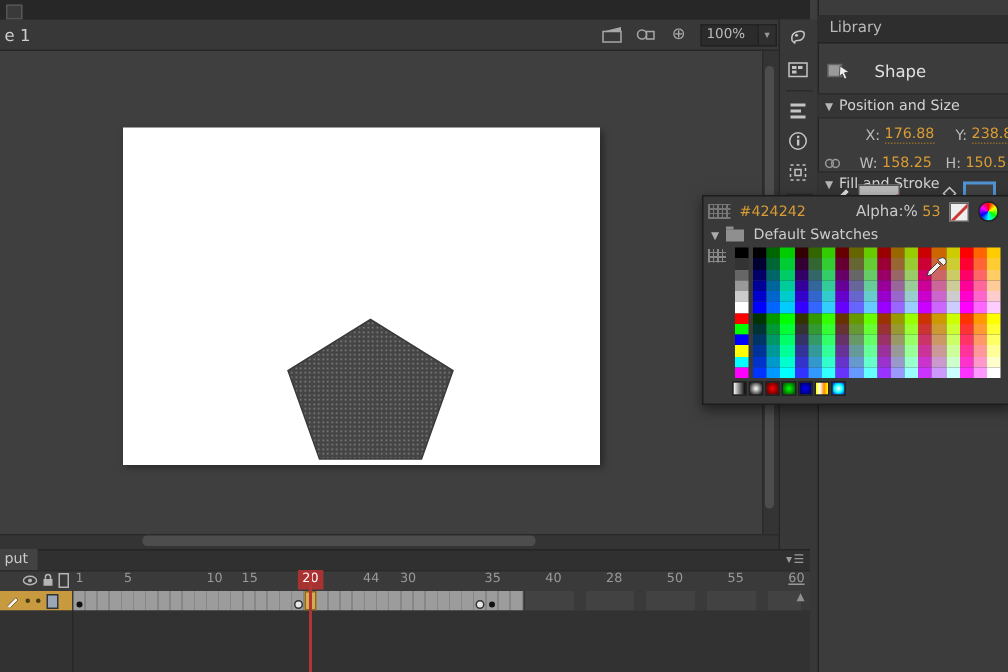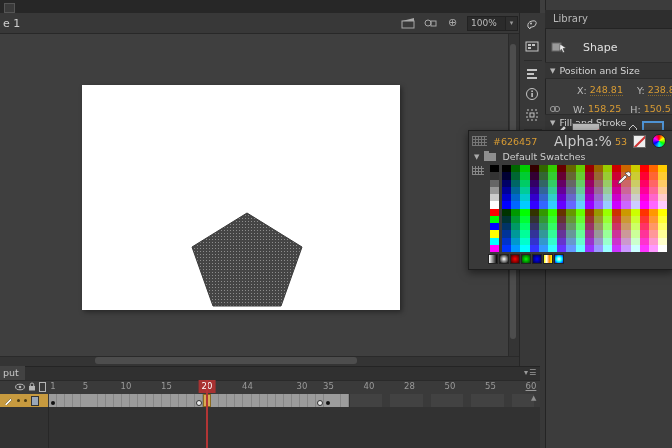--- a/index.html
+++ b/index.html
@@ -51,21 +51,21 @@
   .swatch-stroke:after{content:"";position:absolute;left:-2px;top:9px;width:36px;height:2px;background:#c33;transform:rotate(-20deg);}
   .swatch-fill{width:18px;height:13px;background:#424242;border:2px solid #4f93d4;}
 
   
   .popup{left:468px;top:130px;width:204px;height:138px;background:#393939;border:1px solid #1d1d1d;box-shadow:0 3px 8px rgba(0,0,0,.5);}
   .pop-head{left:470px;top:134px;width:200px;height:14px;display:flex;align-items:center;}
   .hexgrid-icon{width:15px;height:10px;margin-left:2px;background:
      repeating-linear-gradient(90deg,#777 0 1px,transparent 1px 3px),
      repeating-linear-gradient(0deg,#777 0 1px,transparent 1px 3px);}
   .hex-val{color:#d99c33;font-size:9.5px;margin-left:6px;}
-  .alpha-label{color:#c9c9c9;font-size:14px;margin-left:auto;}
+  .alpha-label{color:#c9c9c9;font-size:10px;margin-left:auto;}
   .alpha-val{color:#d99c33;font-size:9.5px;margin:0 6px 0 3px;}
   .nocolor-btn{width:11px;height:11px;background:#eee;border:1px solid #666;position:relative;overflow:hidden;margin-right:6px;}
   .nocolor-btn:after{content:"";position:absolute;left:-2px;top:4px;width:18px;height:2px;background:#c33;transform:rotate(-45deg);}
   .wheel-btn{width:12px;height:12px;border-radius:50%;border:1px solid #222;margin-right:4px;
      background:conic-gradient(#f00,#ff0,#0f0,#0ff,#00f,#f0f,#f00);}
   .folder-row{left:470px;top:150px;width:200px;height:13px;display:flex;align-items:center;color:#cdcdcd;font-size:9.5px;}
   .folder-row .tri{font-size:7px;color:#aaa;margin:0 5px 0 4px;}
   .folder-icon{width:12px;height:8px;background:#8f8f8f;position:relative;margin-right:6px;}
   .folder-icon:before{content:"";position:absolute;left:0;top:-2px;width:5px;height:2px;background:#8f8f8f;}
   .mini-grid-btn{left:472px;top:166px;width:12px;height:9px;background:
@@ -213,21 +213,21 @@
   <span class="obj-label">Shape</span>
 </div>
 
 <div class="abs sec-head" style="left:545px;top:62px;">
   <span class="tri">▼</span>
   <span>Position and Size</span>
 </div>
 
 <div class="abs prow" style="left:545px;top:82px;">
   <span class="plabel" style="margin-left:32px;">X:</span>
-  <span class="hot">248.81</span>
+  <span class="hot">176.88</span>
   <span class="plabel" style="margin-left:14px;">Y:</span>
   <span class="hot">238.8</span>
 </div>
 
 <div class="abs prow" style="left:545px;top:101px;">
   <span style="margin-left:4px;">
     <svg width="12" height="10" viewBox="0 0 12 10">
         <circle cx="4" cy="5" r="2.6" fill="none" stroke="#999"></circle>
         <circle cx="8" cy="5" r="2.6" fill="none" stroke="#999"></circle>
       </svg>
@@ -256,21 +256,21 @@
         <path d="M3 6 L7 2 L11 6 L7 10 Z" fill="none" stroke="#ccc"></path>
         <path d="M2 8 Q1 10 2 10.5 Q3 10 2 8" fill="#ccc"></path>
       </svg>
   </span>
   <span class="swatch-fill" style="margin-left:4px;"></span>
 </div>
 
 <div class="abs popup"></div>
 <div class="abs pop-head">
   <span class="hexgrid-icon"></span>
-  <span class="hex-val">#626457</span>
+  <span class="hex-val">#424242</span>
   <span class="alpha-label">Alpha:%</span>
   <span class="alpha-val">53</span>
   <span class="nocolor-btn"></span>
   <span class="wheel-btn"></span>
 </div>
 <div class="abs folder-row">
   <span class="tri">▼</span>
   <span class="folder-icon"></span>
   <span>Default Swatches</span>
 </div>
@@ -577,25 +577,25 @@
     <svg width="8" height="9" viewBox="0 0 8 9">
         <rect x="1" y="4" width="6" height="4.5" fill="#b5b5b5"></rect>
         <path d="M2.3 4 V2.6 Q2.3 1 4 1 Q5.7 1 5.7 2.6 V4" fill="none" stroke="#b5b5b5"></path>
       </svg>
   </span>
   <span style="width:5px;height:8px;border:1px solid #b5b5b5;display:inline-block;"></span>
 </div>
 <div id="ruler-numbers">
     <span class="fnum" style="left: 53.05px;">1</span>
     <span class="fnum" style="left: 85.45px;">5</span>
-    <span class="fnum" style="left: 126px;">10</span>
+    <span class="fnum" style="left: 143px;">10</span>
     <span class="fnum" style="left: 166.45px;">15</span>
     <span class="fnum current" style="left: 206.95px;">20</span>
     <span class="fnum" style="left: 247.45px;">44</span>
-    <span class="fnum" style="left: 302px;">30</span>
+    <span class="fnum" style="left: 272px;">30</span>
     <span class="fnum" style="left: 328.45px;">35</span>
     <span class="fnum" style="left: 368.95px; text-align: right;">40</span>
     <span class="fnum" style="left: 409.45px;">28</span>
     <span class="fnum" style="left: 449.95px;">50</span>
     <span class="fnum" style="left: 490.45px;">55</span>
     <span class="fnum" style="left: 530.95px; text-decoration: underline;">60</span>
   </div>
 
 <div class="abs tl-layerrow"></div>
 <div class="abs layer-ctrl">

